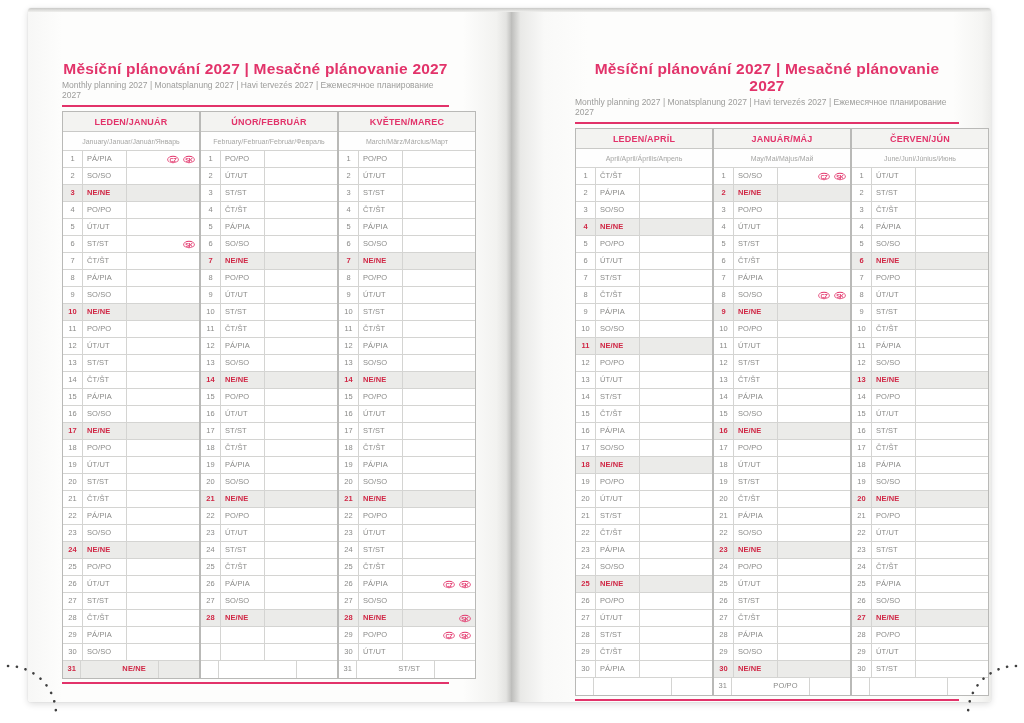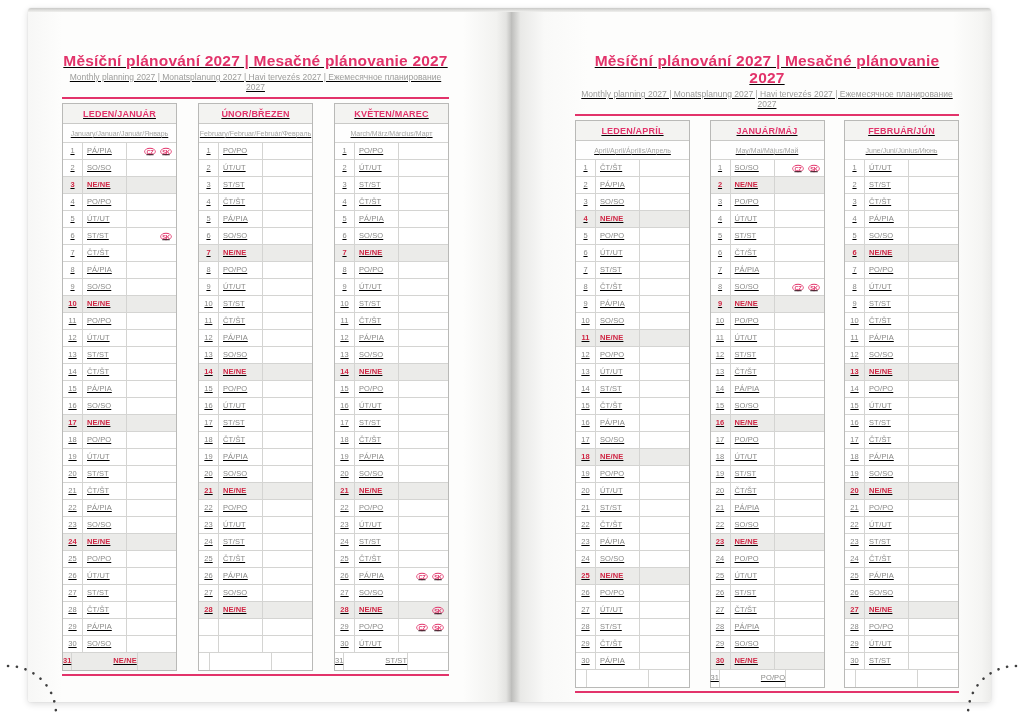--- a/index.html
+++ b/index.html
@@ -23,35 +23,35 @@
   }
   .shade{position:absolute;top:4px;bottom:0;}
   .shade.left{
     left:0;width:483px;border-radius:0 0 0 3px;
     background:linear-gradient(90deg,#f7f7f6 0%,#fdfdfc 7%,#fdfdfc 90%,#f2f2f0 97%,#e3e3e1 99%,#c2c2c0 100%);
   }
   .shade.right{
     left:483px;right:0;border-radius:0 0 3px 0;
     background:linear-gradient(90deg,#bbbbb9 0%,#e9e9e7 2%,#f9f9f8 7%,#fdfdfc 16%,#fdfdfc 92%,#f5f5f3 98%,#ececea 100%);
   }
-  .sheet{position:absolute;top:4px;height:100%;text-decoration:underline;}
+  .sheet{position:absolute;top:12px;height:100%;}
   .sheet.left{left:34px;width:387px;}
   .sheet.right{left:547px;width:384px;}
   .title{
     margin-top:40px;text-align:center;color:var(--pink);
     font-size:15.5px;font-weight:bold;line-height:17px;letter-spacing:.2px;
   }
   .subtitle{
-    margin-top:3px;text-align:center;color:#9c9c9a;font-size:8.5px;line-height:10px;
+    margin-top:3px;color:#9c9c9a;font-size:8.5px;line-height:10px;
   }
   .rule{height:2px;background:var(--pink);}
   .rule.top{margin-top:5px;}
   .rule.bottom{margin-top:3px;}
   .months{display:flex;justify-content:space-between;margin-top:4px;}
-  .month{width:115px;border:1px solid var(--border-out);background:#fff;}
+  .month{width:138px;border:1px solid var(--border-out);background:#fff;}
   .month-name{
     height:20px;line-height:20px;background:var(--head-bg);color:var(--pink);
     font-weight:bold;font-size:9px;text-align:center;letter-spacing:.2px;
     border-bottom:1px solid #c9c9c7;
   }
   .month-langs{
     height:19px;line-height:19px;color:var(--langs);font-size:7px;text-align:center;
     border-bottom:1px solid var(--border-in);background:#fefefe;
   }
   .day-row{display:flex;height:17px;border-bottom:1px solid var(--border-in);}
@@ -242,21 +242,21 @@
             <span class="cell dow">SO/SO</span>
             <span class="cell note"></span>
           </div>
           <div class="day-row sunday">
             <span class="cell num">31</span>
             <span class="cell dow">NE/NE</span>
             <span class="cell note"></span>
           </div>
         </section>
         <section class="month">
-          <div class="month-name">ÚNOR/BŘEZEN</div>
+          <div class="month-name">ÚNOR/FEBRUÁR</div>
           <div class="month-langs">February/Februar/Február/Февраль</div>
           <div class="day-row">
             <span class="cell num">1</span>
             <span class="cell dow">PO/PO</span>
             <span class="cell note"></span>
           </div>
           <div class="day-row">
             <span class="cell num">2</span>
             <span class="cell dow">ÚT/UT</span>
             <span class="cell note"></span>
@@ -901,21 +901,21 @@
             <span class="cell dow">NE/NE</span>
             <span class="cell note"></span>
           </div>
           <div class="day-row">
             <span class="cell num">31</span>
             <span class="cell dow">PO/PO</span>
             <span class="cell note"></span>
           </div>
         </section>
         <section class="month">
-          <div class="month-name">FEBRUÁR/JÚN</div>
+          <div class="month-name">ČERVEN/JÚN</div>
           <div class="month-langs">June/Juni/Június/Июнь</div>
           <div class="day-row">
             <span class="cell num">1</span>
             <span class="cell dow">ÚT/UT</span>
             <span class="cell note"></span>
           </div>
           <div class="day-row">
             <span class="cell num">2</span>
             <span class="cell dow">ST/ST</span>
             <span class="cell note"></span>

